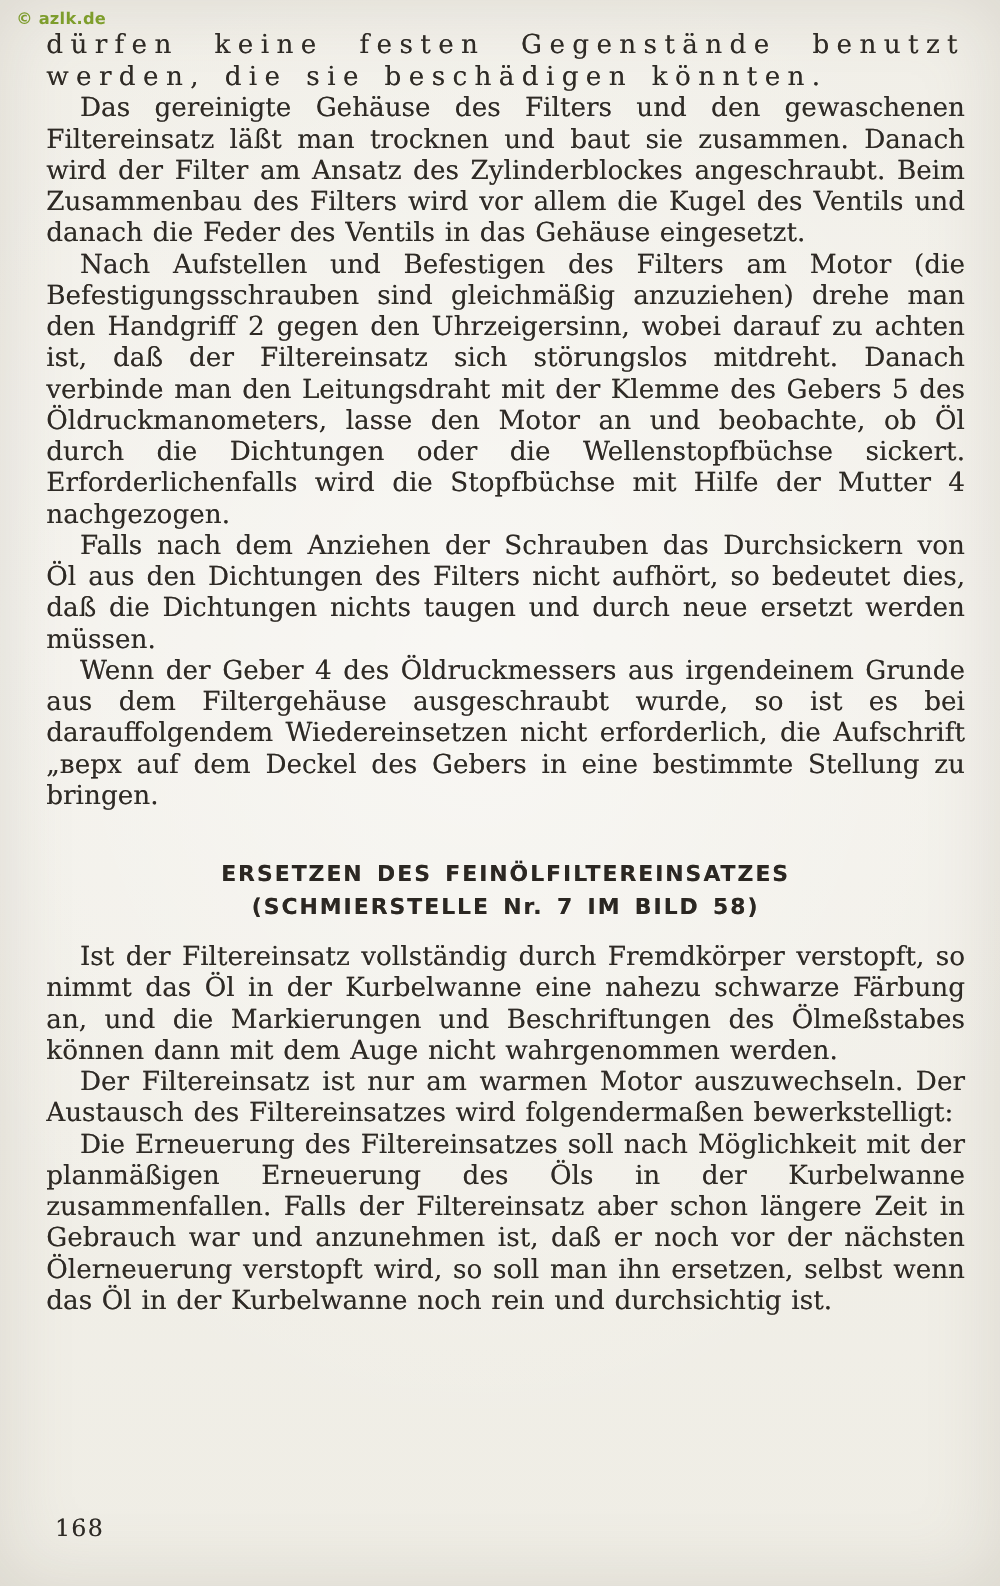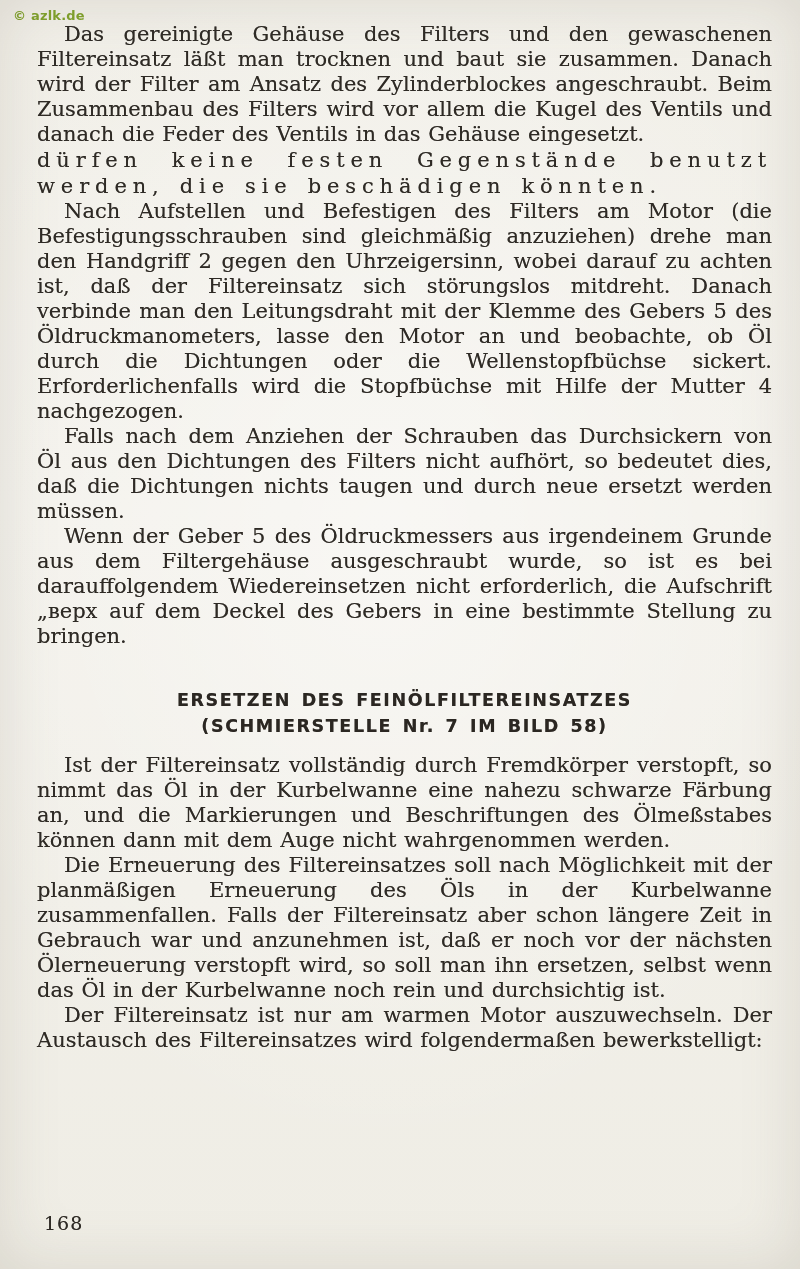--- a/index.html
+++ b/index.html
@@ -68,40 +68,40 @@
 </style>
 </head>
 <body>
 
 <div class="page">
 
   <div class="watermark">© azlk.de</div>
 
   <main class="text-column">
 
+    <p class="para spaced">dürfen keine festen Gegenstände benutzt werden, die sie beschädigen könnten.</p>
+
     <p class="para indent">Das gereinigte Gehäuse des Filters und den gewaschenen Filtereinsatz läßt man trocknen und baut sie zusammen. Danach wird der Filter am Ansatz des Zylinderblockes angeschraubt. Beim Zusammenbau des Filters wird vor allem die Kugel des Ventils und danach die Feder des Ventils in das Gehäuse eingesetzt.</p>
-
-    <p class="para spaced">dürfen keine festen Gegenstände benutzt werden, die sie beschädigen könnten.</p>
 
     <p class="para indent">Nach Aufstellen und Befestigen des Filters am Motor (die Befestigungsschrauben sind gleichmäßig anzuziehen) drehe man den Handgriff 2 gegen den Uhrzeigersinn, wobei darauf zu achten ist, daß der Filtereinsatz sich störungslos mitdreht. Danach verbinde man den Leitungsdraht mit der Klemme des Gebers 5 des Öldruckmanometers, lasse den Motor an und beobachte, ob Öl durch die Dichtungen oder die Wellenstopfbüchse sickert. Erforderlichenfalls wird die Stopfbüchse mit Hilfe der Mutter 4 nachgezogen.</p>
 
     <p class="para indent">Falls nach dem Anziehen der Schrauben das Durchsickern von Öl aus den Dichtungen des Filters nicht aufhört, so bedeutet dies, daß die Dichtungen nichts taugen und durch neue ersetzt werden müssen.</p>
 
-    <p class="para indent">Wenn der Geber 5 des Öldruckmessers aus irgendeinem Grunde aus dem Filtergehäuse ausgeschraubt wurde, so ist es bei darauffolgendem Wiedereinsetzen nicht erforderlich, die Aufschrift „верх auf dem Deckel des Gebers in eine bestimmte Stellung zu bringen.</p>
+    <p class="para indent">Wenn der Geber 4 des Öldruckmessers aus irgendeinem Grunde aus dem Filtergehäuse ausgeschraubt wurde, so ist es bei darauffolgendem Wiedereinsetzen nicht erforderlich, die Aufschrift „верх auf dem Deckel des Gebers in eine bestimmte Stellung zu bringen.</p>
 
     <h2 class="heading">
       <span class="heading-line">ERSETZEN DES FEINÖLFILTEREINSATZES</span>
       <span class="heading-line">(SCHMIERSTELLE Nr. 7 IM BILD 58)</span>
     </h2>
 
 
 
     <p class="para indent">Ist der Filtereinsatz vollständig durch Fremdkörper verstopft, so nimmt das Öl in der Kurbelwanne eine nahezu schwarze Färbung an, und die Markierungen und Beschriftungen des Ölmeßstabes können dann mit dem Auge nicht wahrgenommen werden.</p>
 
+    <p class="para indent">Der Filtereinsatz ist nur am warmen Motor auszuwechseln. Der Austausch des Filtereinsatzes wird folgendermaßen bewerkstelligt:</p>
+
     <p class="para indent">Die Erneuerung des Filtereinsatzes soll nach Möglichkeit mit der planmäßigen Erneuerung des Öls in der Kurbelwanne zusammenfallen. Falls der Filtereinsatz aber schon längere Zeit in Gebrauch war und anzunehmen ist, daß er noch vor der nächsten Ölerneuerung verstopft wird, so soll man ihn ersetzen, selbst wenn das Öl in der Kurbelwanne noch rein und durchsichtig ist.</p>
-
-    <p class="para indent">Der Filtereinsatz ist nur am warmen Motor auszuwechseln. Der Austausch des Filtereinsatzes wird folgendermaßen bewerkstelligt:</p>
 
   </main>
 
   <div class="page-number">168</div>
 
 </div>
 
 </body></html>

